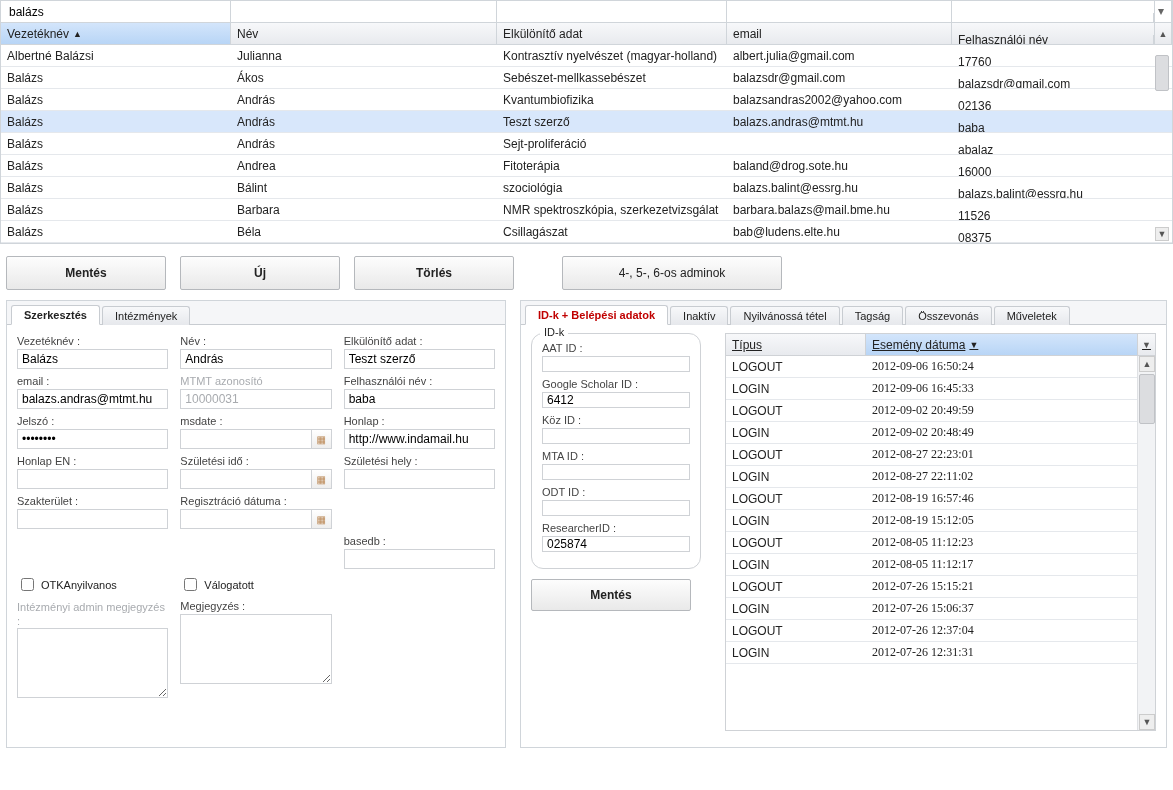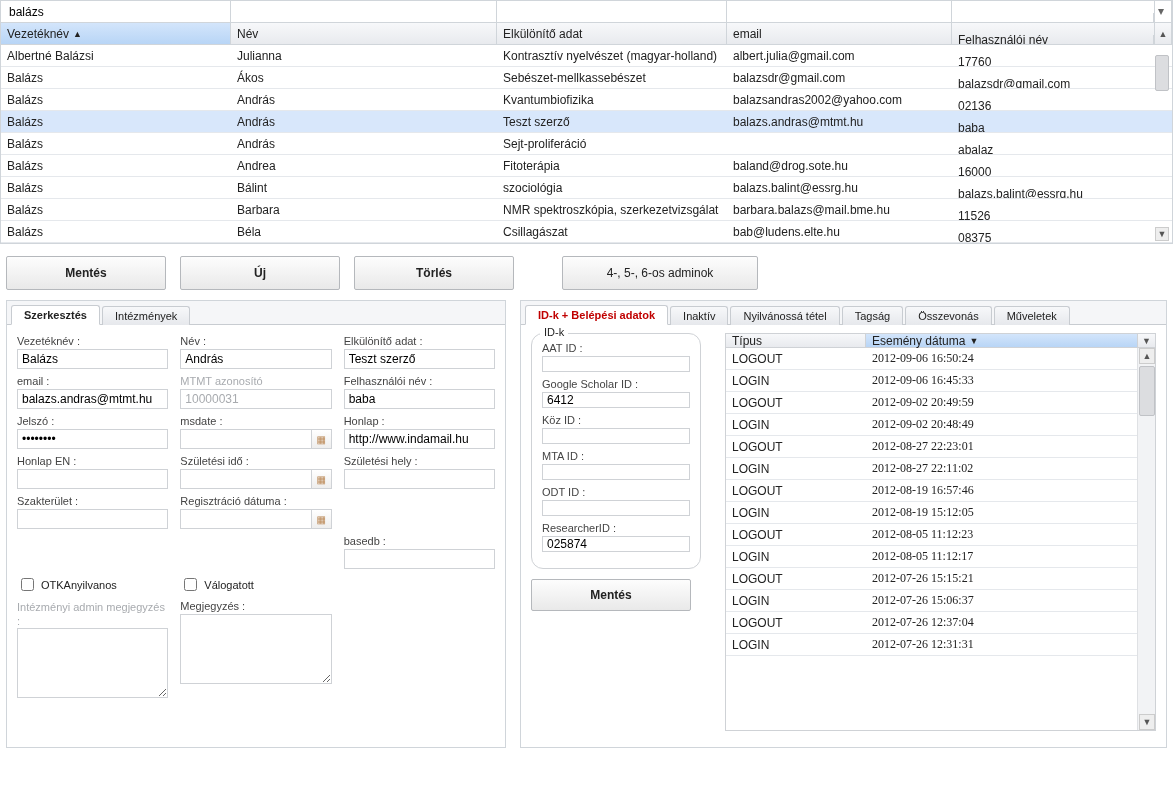--- a/index.html
+++ b/index.html
@@ -92,21 +92,21 @@
   }
   .big-btn {
     width: 160px; height: 34px;
     background: linear-gradient(#fdfdfd,#e9e9e9);
     border: 1px solid #b5b8bc;
     border-radius: 2px;
     font-weight: bold;
     display:flex;align-items:center;justify-content:center;
     cursor:pointer;
   }
-  .big-btn.wide { width: 196px; font-weight: normal; }
+  .big-btn.wide { width: 220px; font-weight: normal; }
   
   .split {
     display: flex; gap: 14px; padding: 0 6px;
   }
   .panel {
     border: 1px solid #d0d5da;
     background: #fff;
     padding-bottom: 8px;
   }
   .panel.left  { width: 500px; height: 448px; }
@@ -189,23 +189,24 @@
   }
   .mentes-btn {
     width:160px;height:32px;margin-top:10px;
     background:linear-gradient(#fdfdfd,#e9e9e9);
     border:1px solid #b5b8bc;border-radius:2px;
     font-weight:bold;display:flex;align-items:center;justify-content:center;cursor:pointer;
   }
   
   .evt-wrap { flex:1; border:1px solid #cfd2d6; display:flex; flex-direction:column; }
   .evt-head {
-    display:flex;height:14px;
+    display:flex;height:22px;
     background:linear-gradient(#f7f8fa,#e8eaee);
     border-bottom:1px solid #cfd2d6;
+    text-decoration:underline;
   }
   .evt-h1 { width:140px;border-right:1px solid #cfd2d6;padding:2px 6px;display:flex;align-items:center; }
   .evt-h2 { flex:1;padding:2px 6px;display:flex;align-items:center;
             background:linear-gradient(#d3e5fb,#b8d5f6); }
   .evt-h-sc{ width:18px;border-left:1px solid #cfd2d6;background:linear-gradient(#f7f8fa,#e8eaee);
              display:flex;align-items:center;justify-content:center;font-size:9px;color:#555; }
   .evt-body { flex:1;overflow:hidden;position:relative; }
   .evt-row { display:flex;height:22px;border-bottom:1px solid #e5e8ec; }
   .evt-c1 { width:140px;padding:2px 6px;display:flex;align-items:center; }
   .evt-c2 { flex:1;padding:10px 6px;display:flex;align-items:center;font-family:Liberation Serif, serif; }

